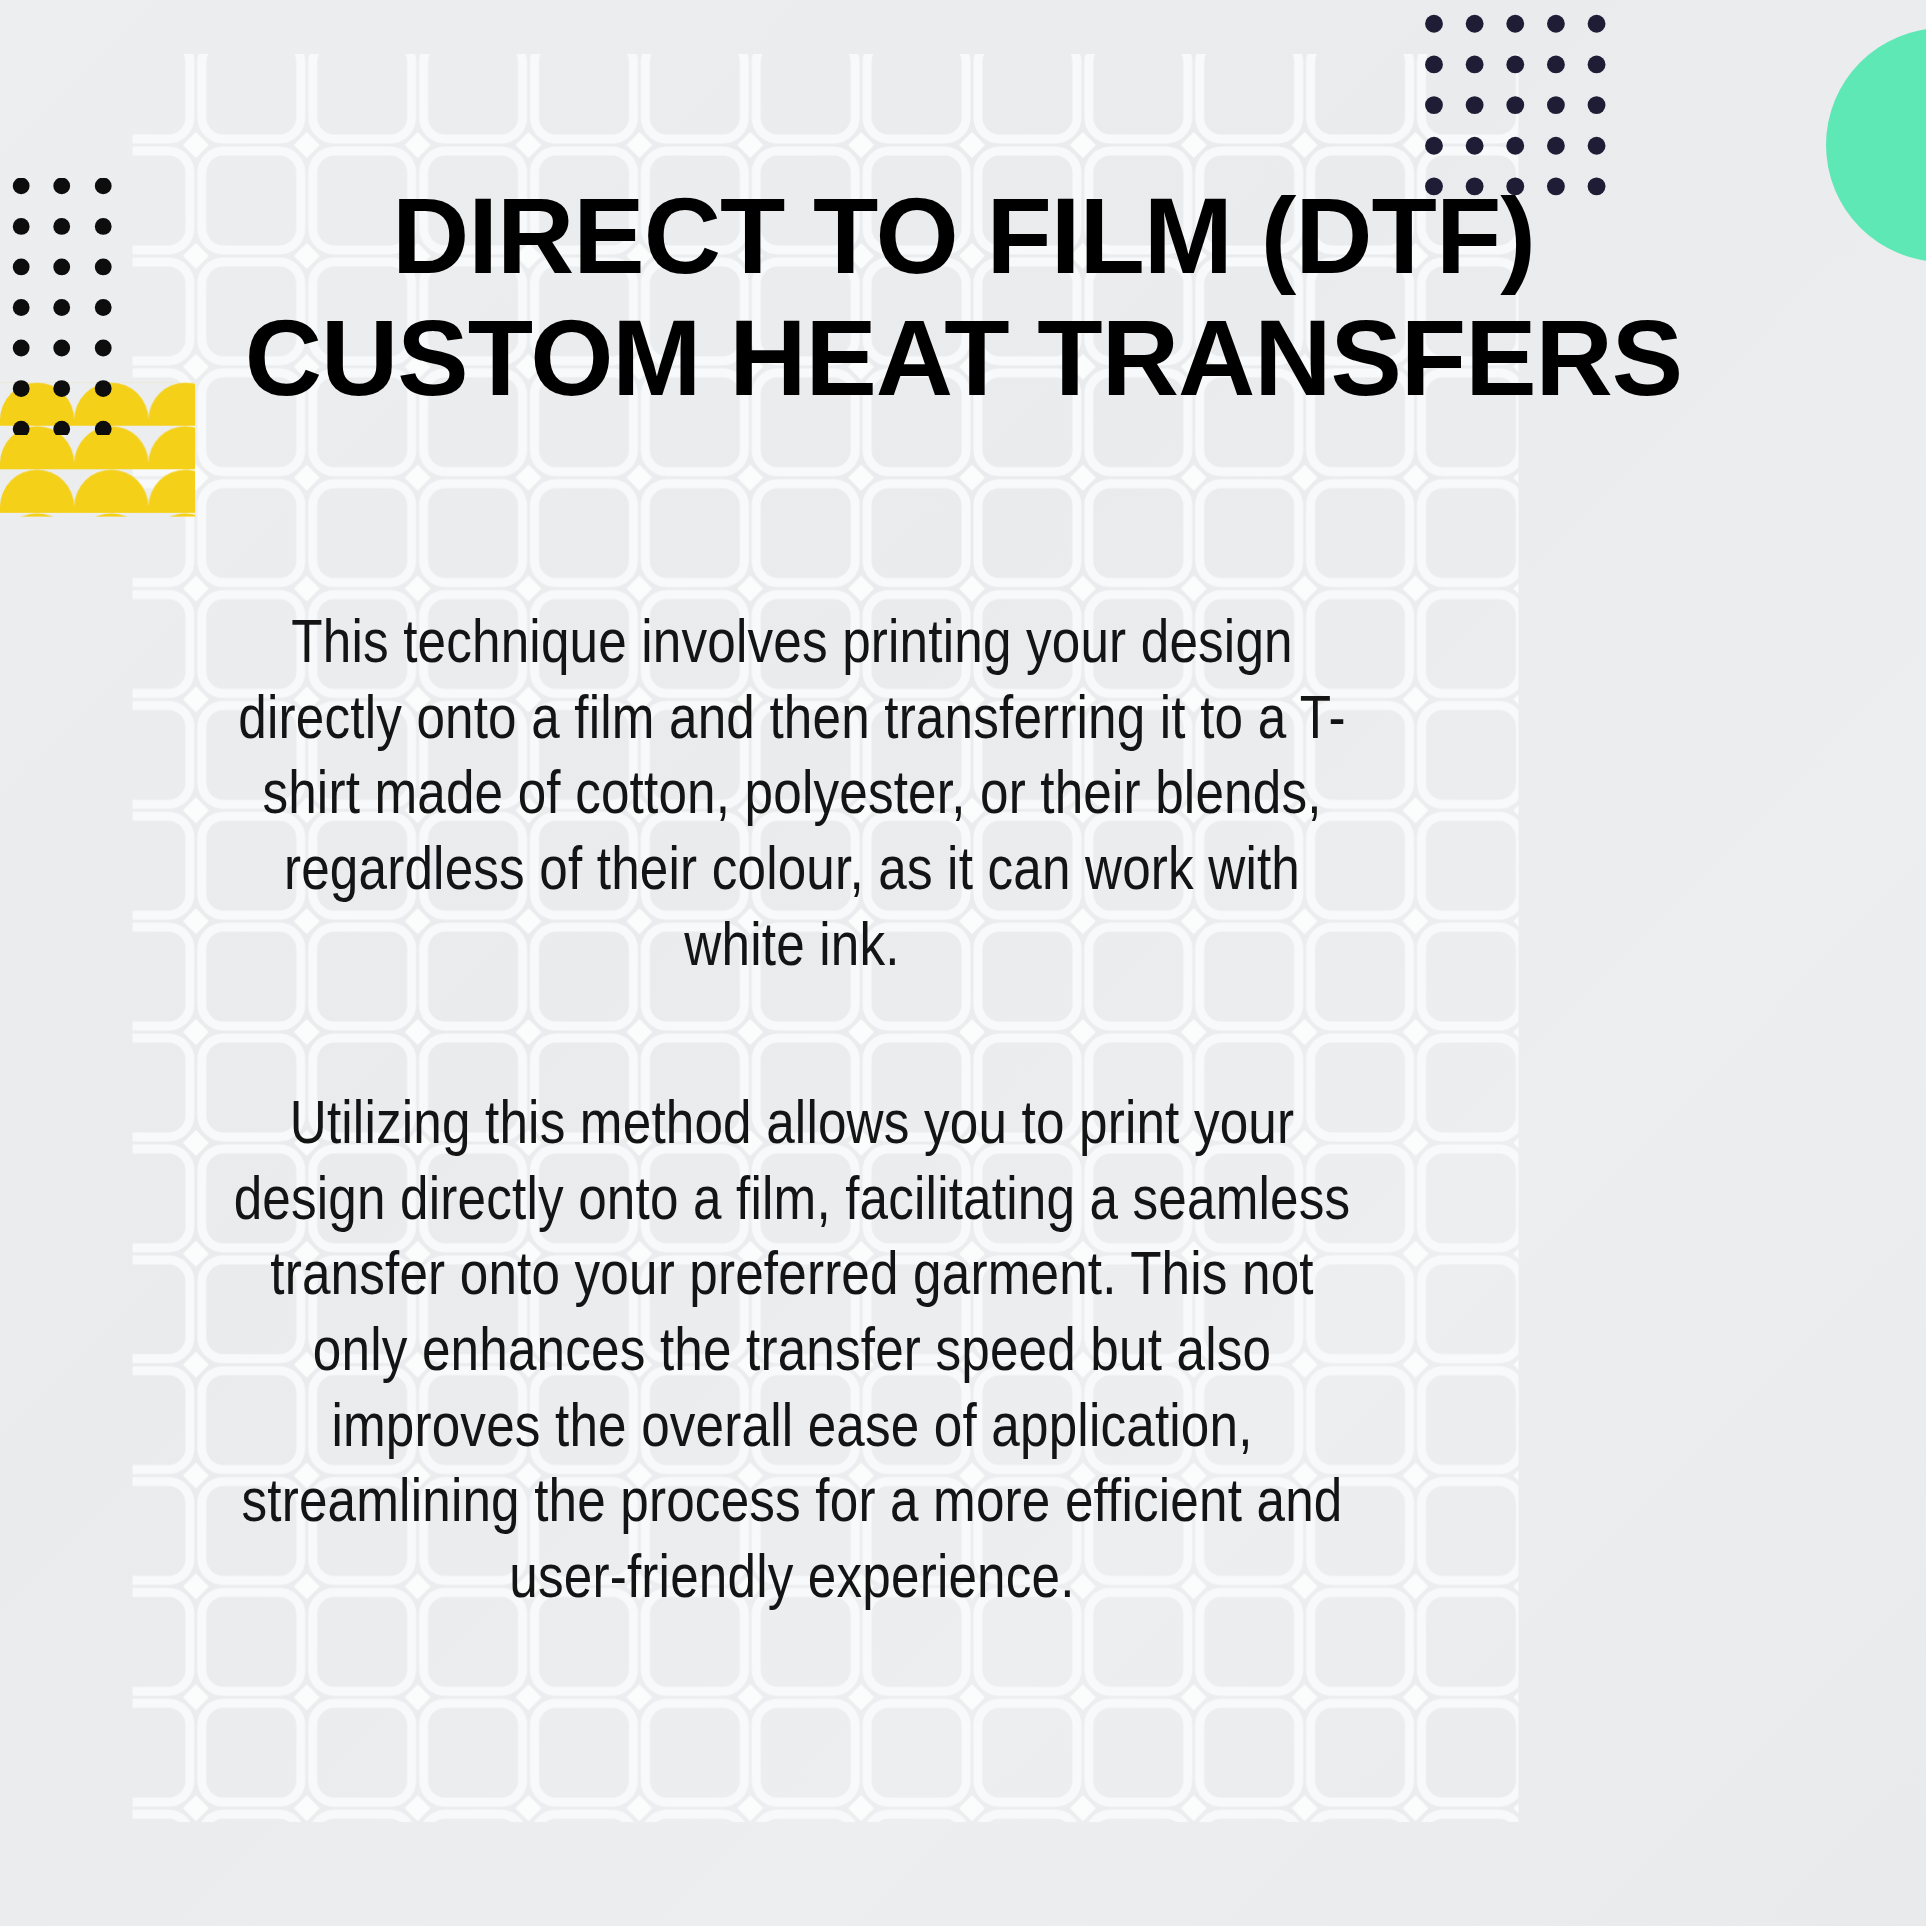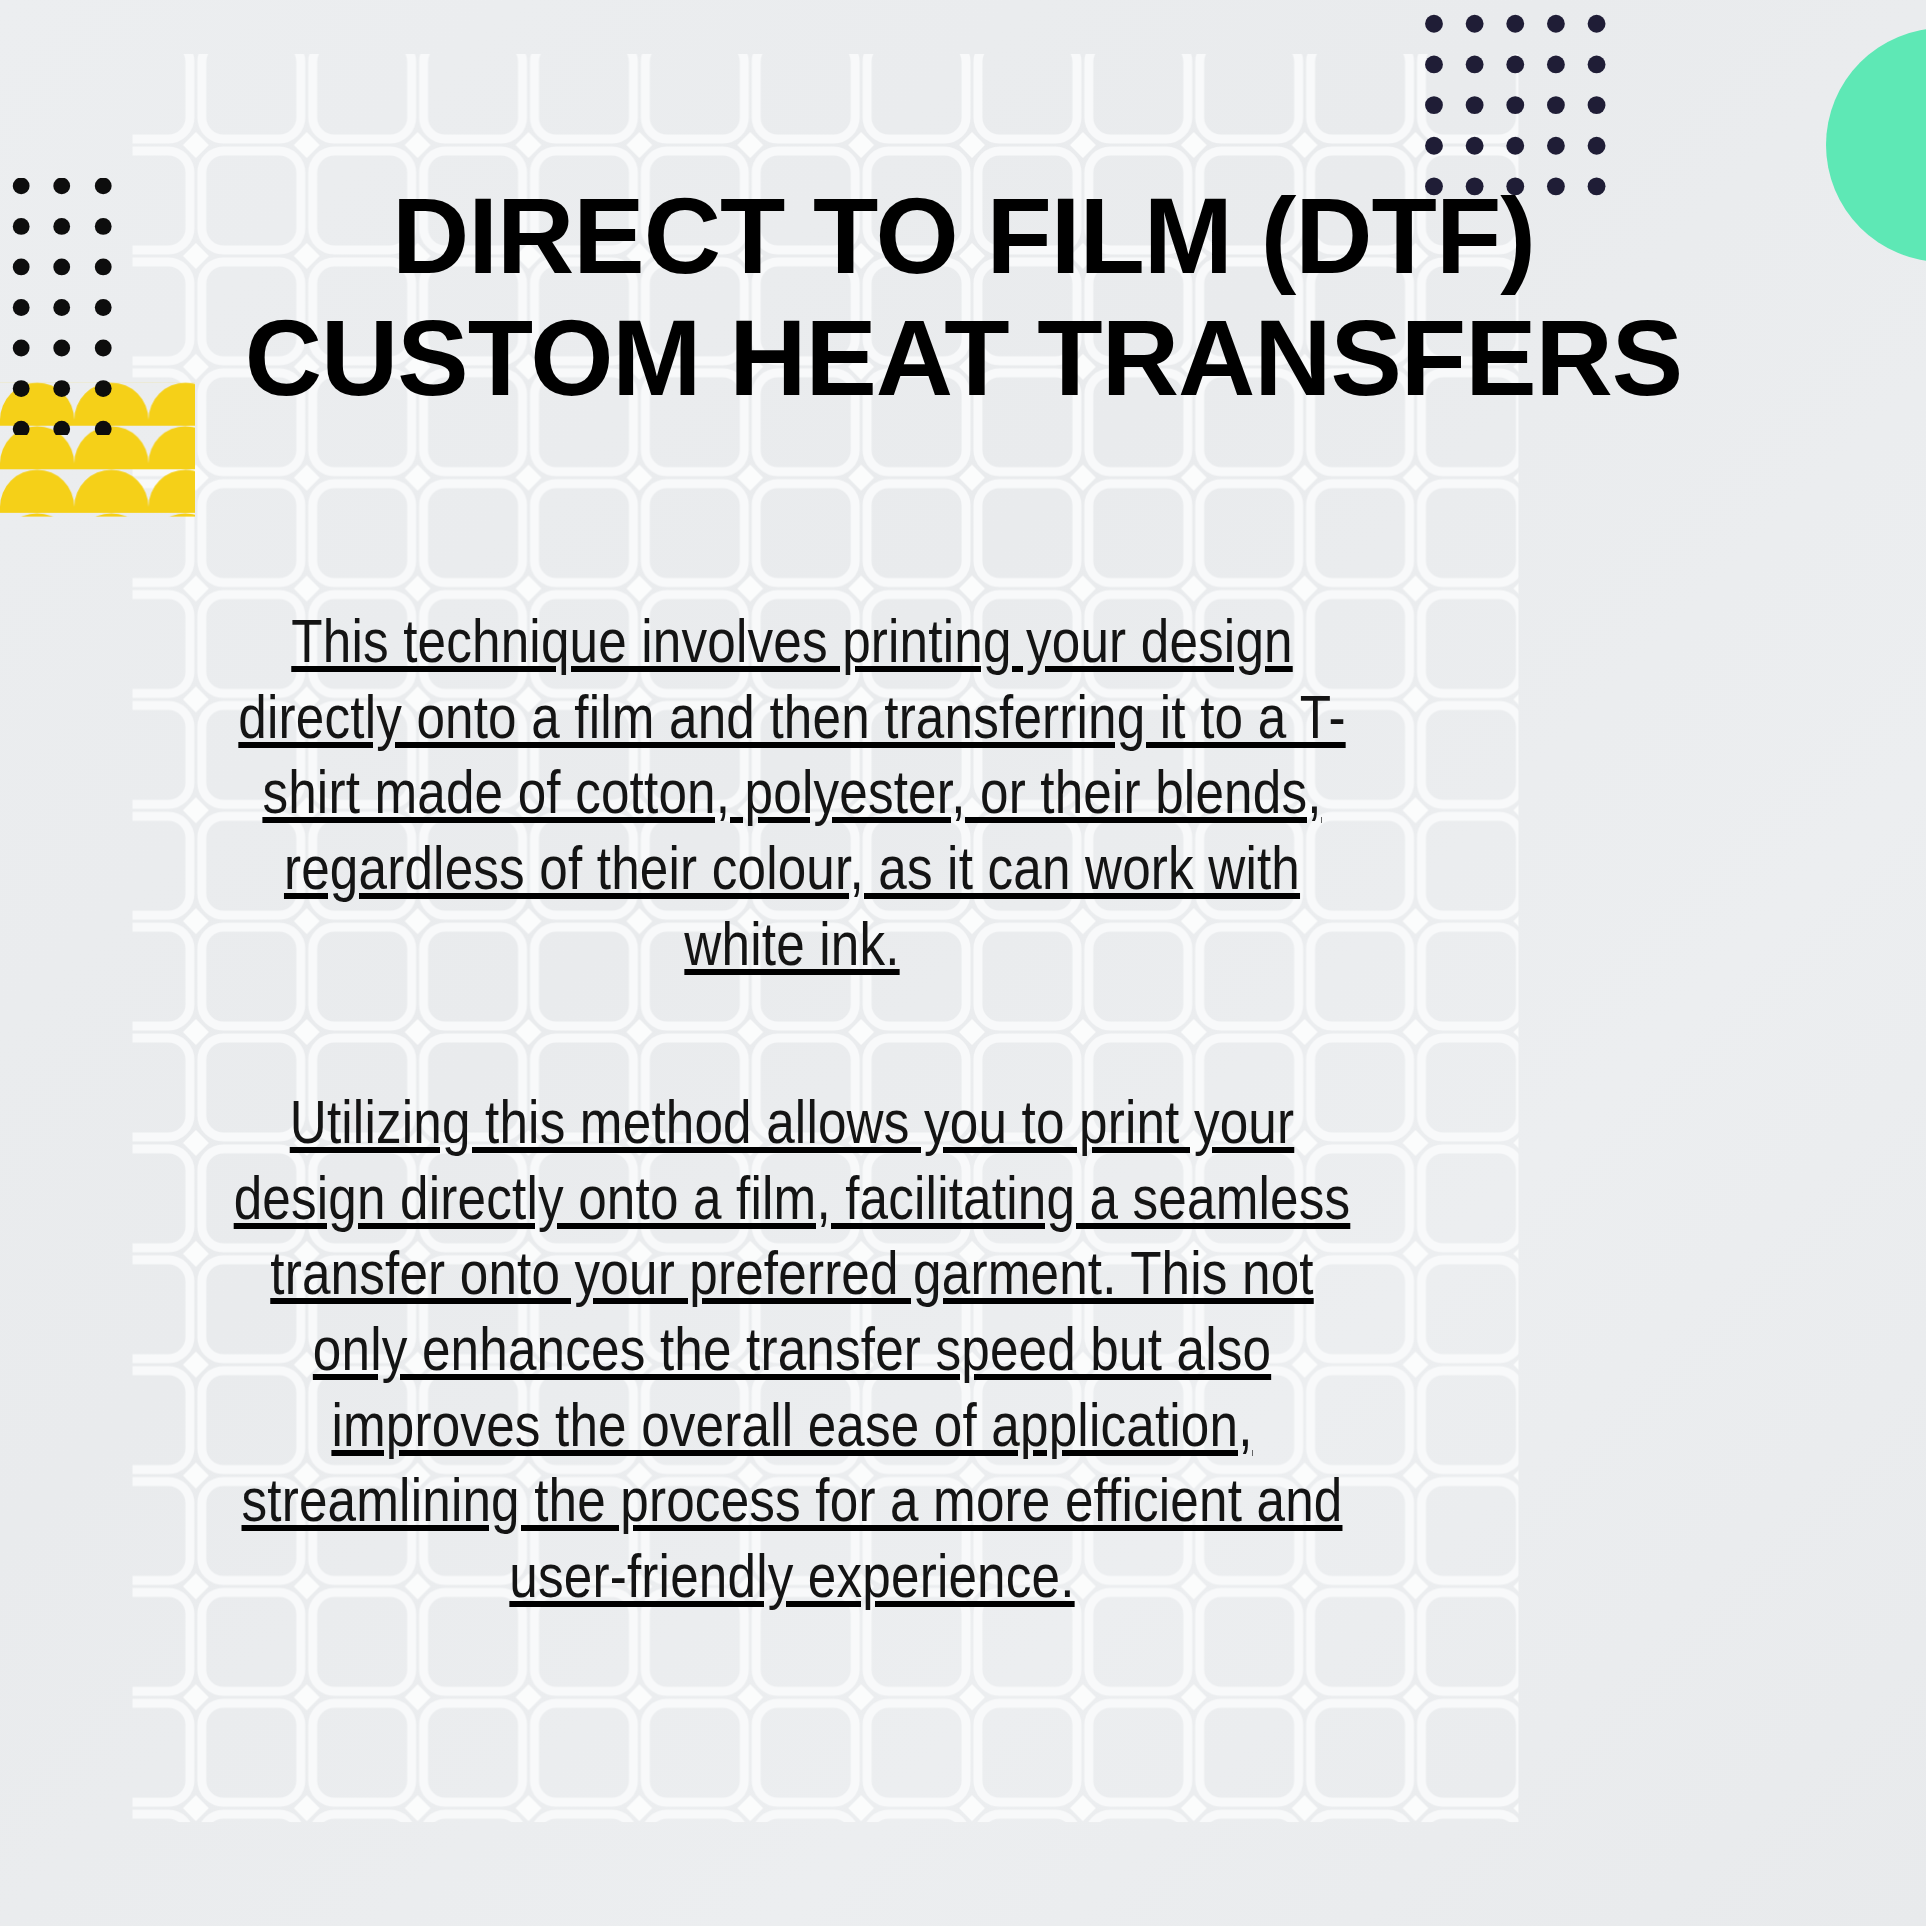--- a/index.html
+++ b/index.html
@@ -59,21 +59,20 @@
     white-space: pre-line;
     margin: 0;
   }
 
   .body-block {
     position: absolute;
     left: 119px;
     top: 604px;
     width: 1346px;
     text-align: center;
-    text-decoration: underline;
   }
 
   .para {
     font-family: "Liberation Sans Narrow", "Liberation Sans", sans-serif;
     font-size: 61px;
     line-height: 1.24;
     color: #141414;
     margin: 0 0 61px 0;
     font-weight: 400;
     transform: scaleX(0.84);

